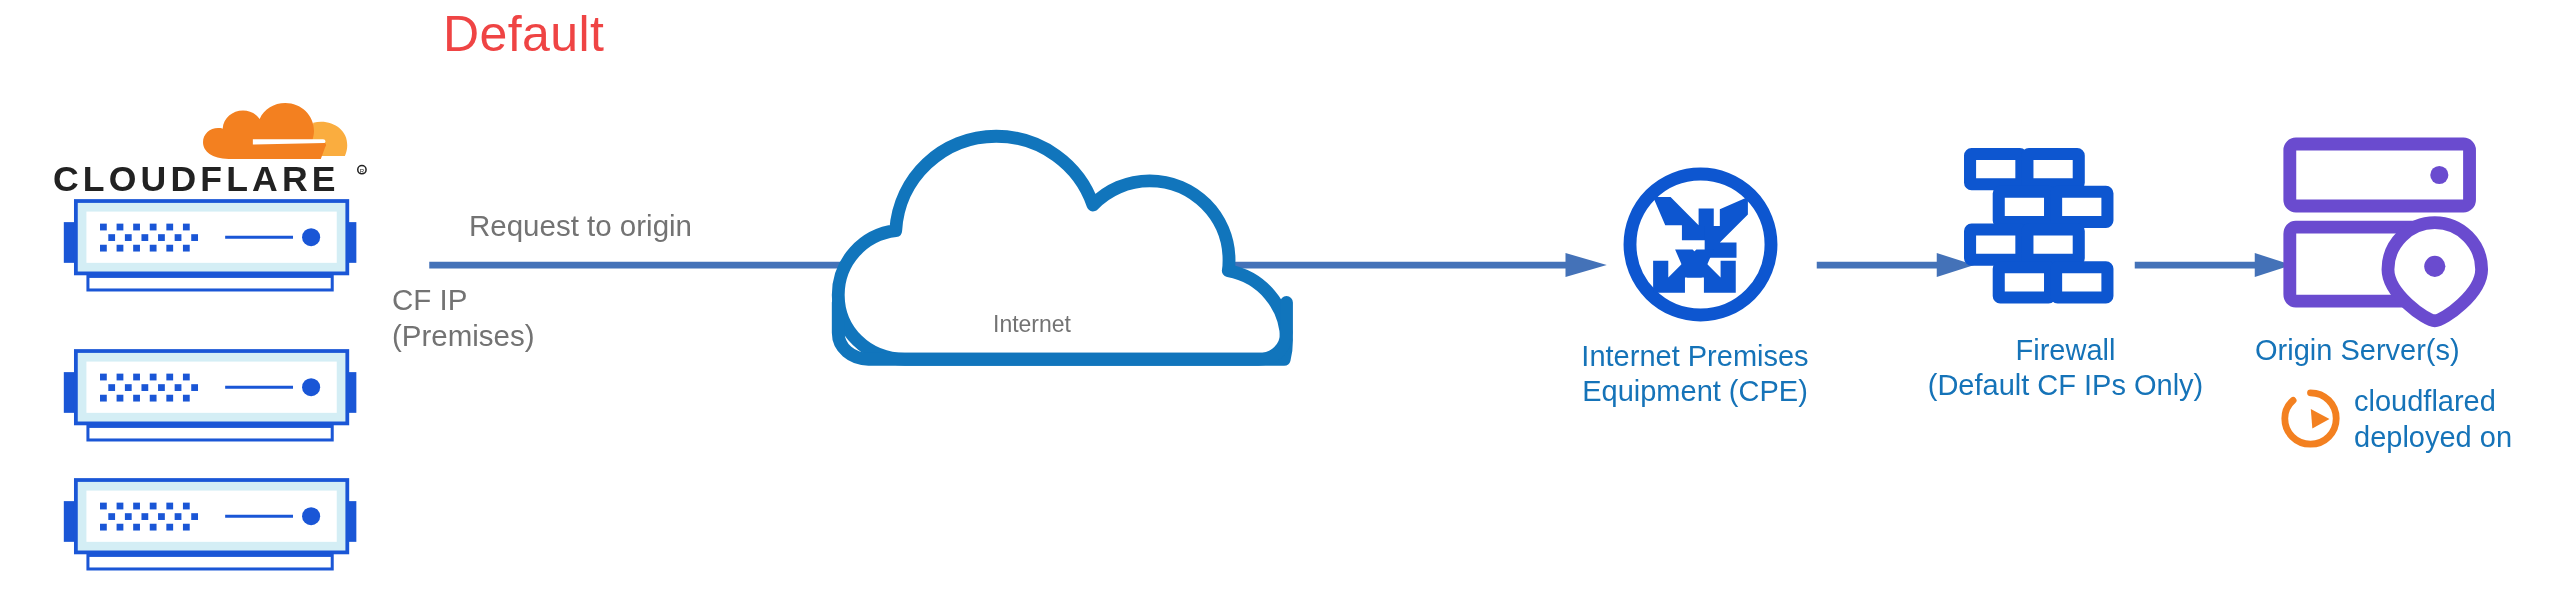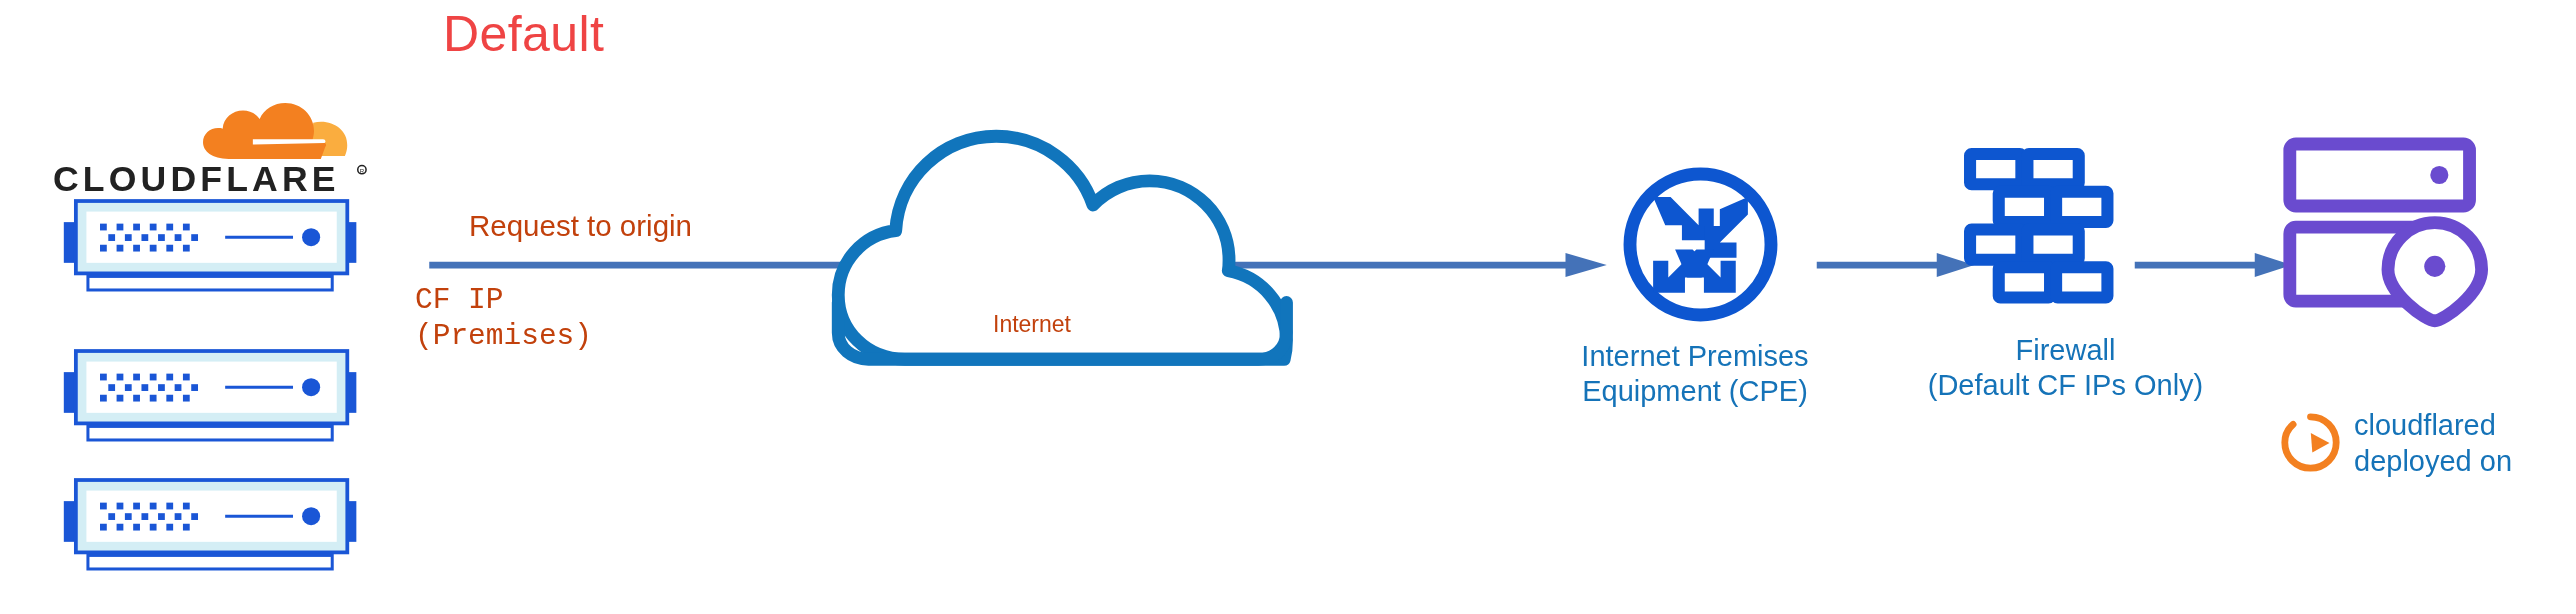--- a/index.html
+++ b/index.html
@@ -48,46 +48,45 @@
   #srv1 { left: 36px; top: 198px; }
   #srv2 { left: 36px; top: 348px; }
   #srv3 { left: 36px; top: 477px; }
 
   
   #arrow-main { left: 424px; top: 250px; width: 1188px; height: 30px; }
   #arrow-cpe-fw { left: 1816px; top: 250px; width: 159px; height: 30px; }
   #arrow-fw-origin { left: 2134px; top: 250px; width: 159px; height: 30px; }
 
   .diagram-label {
-    color: #c2410c;
+    color: #737373;
     font-size: 29.5px;
     line-height: 36px;
     white-space: nowrap;
   }
   #label-request { left: 469px; top: 208px; }
-  #label-cfip   { left: 415px; top: 282px; font-family: Liberation Mono, monospace; }
+  #label-cfip   { left: 392px; top: 282px; }
 
   #label-internet { left: 971px; top: 306px; font-size: 23px; margin-left: 22px; }
 
   .node-label {
     color: #1573b8;
     font-size: 29px;
     line-height: 35px;
     text-align: center;
   }
   #label-cpe    { left: 1521px; top: 339px; width: 348px; }
   #label-fw     { left: 1884px; top: 333px; width: 363px; }
   #label-origin { left: 2255px; top: 333px; width: 318px; text-align: left; }
 
   #cloudflared-group {
     left: 2278px;
     top: 378px;
     width: 295px;
     height: 159px;
-    margin-top: 24px;
   }
   #cloudflared-icon { left: 0px; top: 7.6px; width: 65px; height: 65px; }
   #cloudflared-text {
     left: 76px;
     top: 4.5px;
     width: 219px;
     color: #1573b8;
     font-size: 29px;
     line-height: 36px;
   }
@@ -348,20 +347,21 @@
       <path d="M14 118 L164 118 L164 216 L14 216 C9 216 6 212 6 207 L6 127 C6 122 9 118 14 118 Z" fill="#ffffff" stroke="#6a4bcf" stroke-width="17"></path>
 
       <path d="M198 112
                C232 112 260 140 260 174
                C260 206 210 242 198 242
                C186 242 136 206 136 174
                C136 140 164 112 198 112 Z" fill="#ffffff" stroke="#6a4bcf" stroke-width="17"></path>
       <circle cx="198" cy="170" r="14" fill="#6a4bcf"></circle>
     </svg>
   </div>
+  <div id="label-origin" class="abs node-label">Origin Server(s)</div>
 
   <div id="cloudflared-group" class="abs">
     <div id="cloudflared-icon" class="abs">
       <svg viewBox="0 0 86 86" width="65" height="65">
         <path d="M43 9
                  C62 9 77 24 77 43
                  C77 62 62 77 43 77
                  C24 77 9 62 9 43
                  C9 33 13 25 20 19" fill="none" stroke="#f38020" stroke-width="9" stroke-linecap="round"></path>
         <polygon points="44,30 66,44 44,58" fill="#f38020" transform="rotate(118 52 44)"></polygon>

